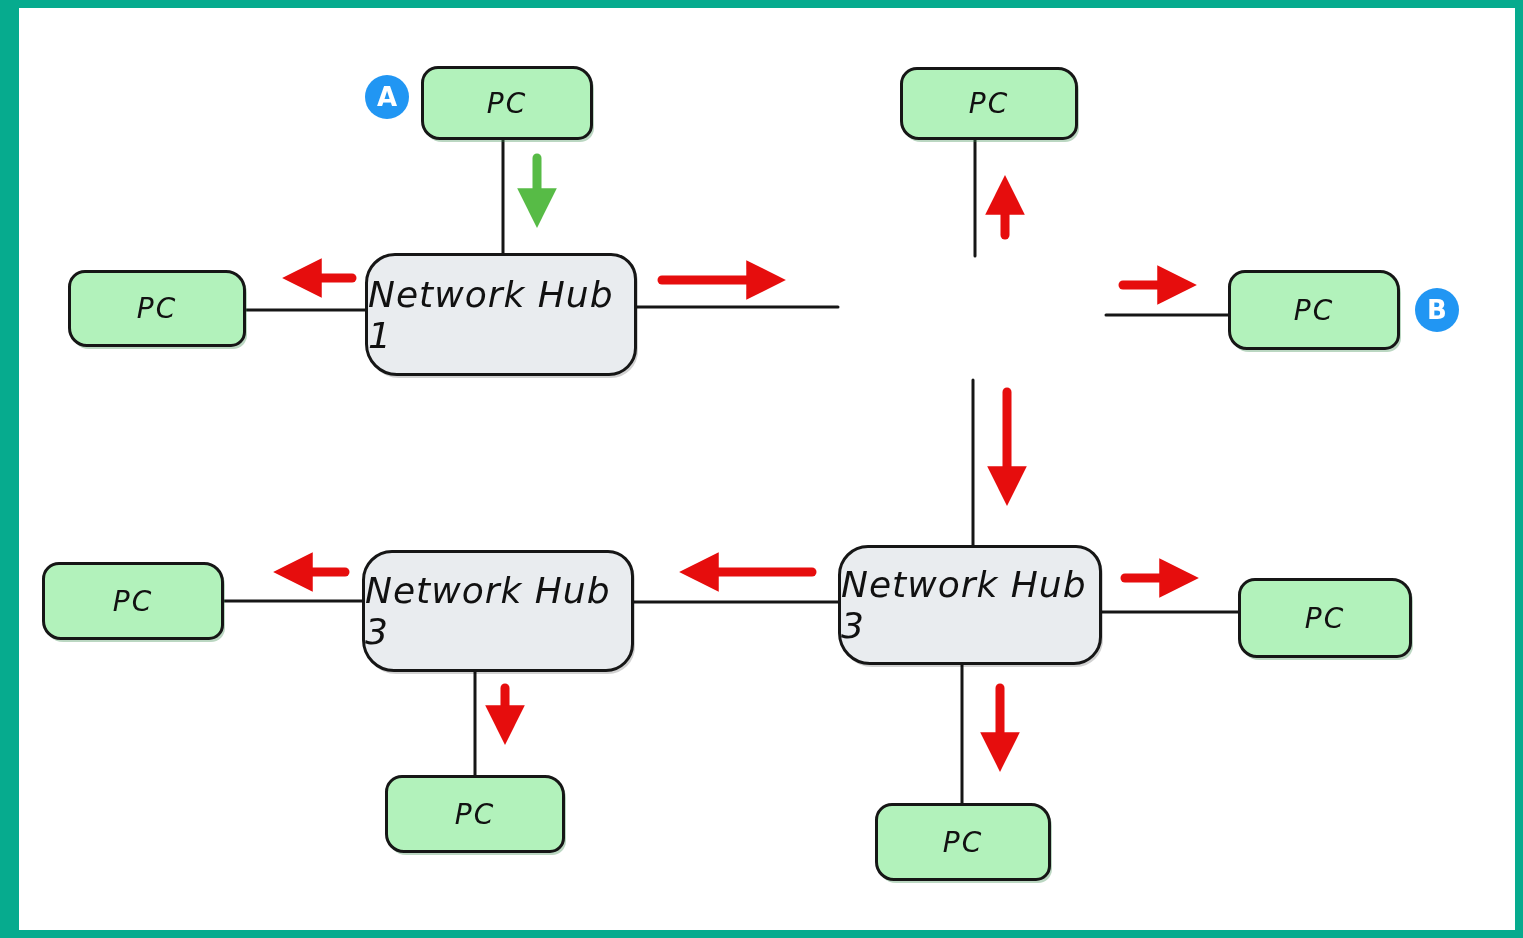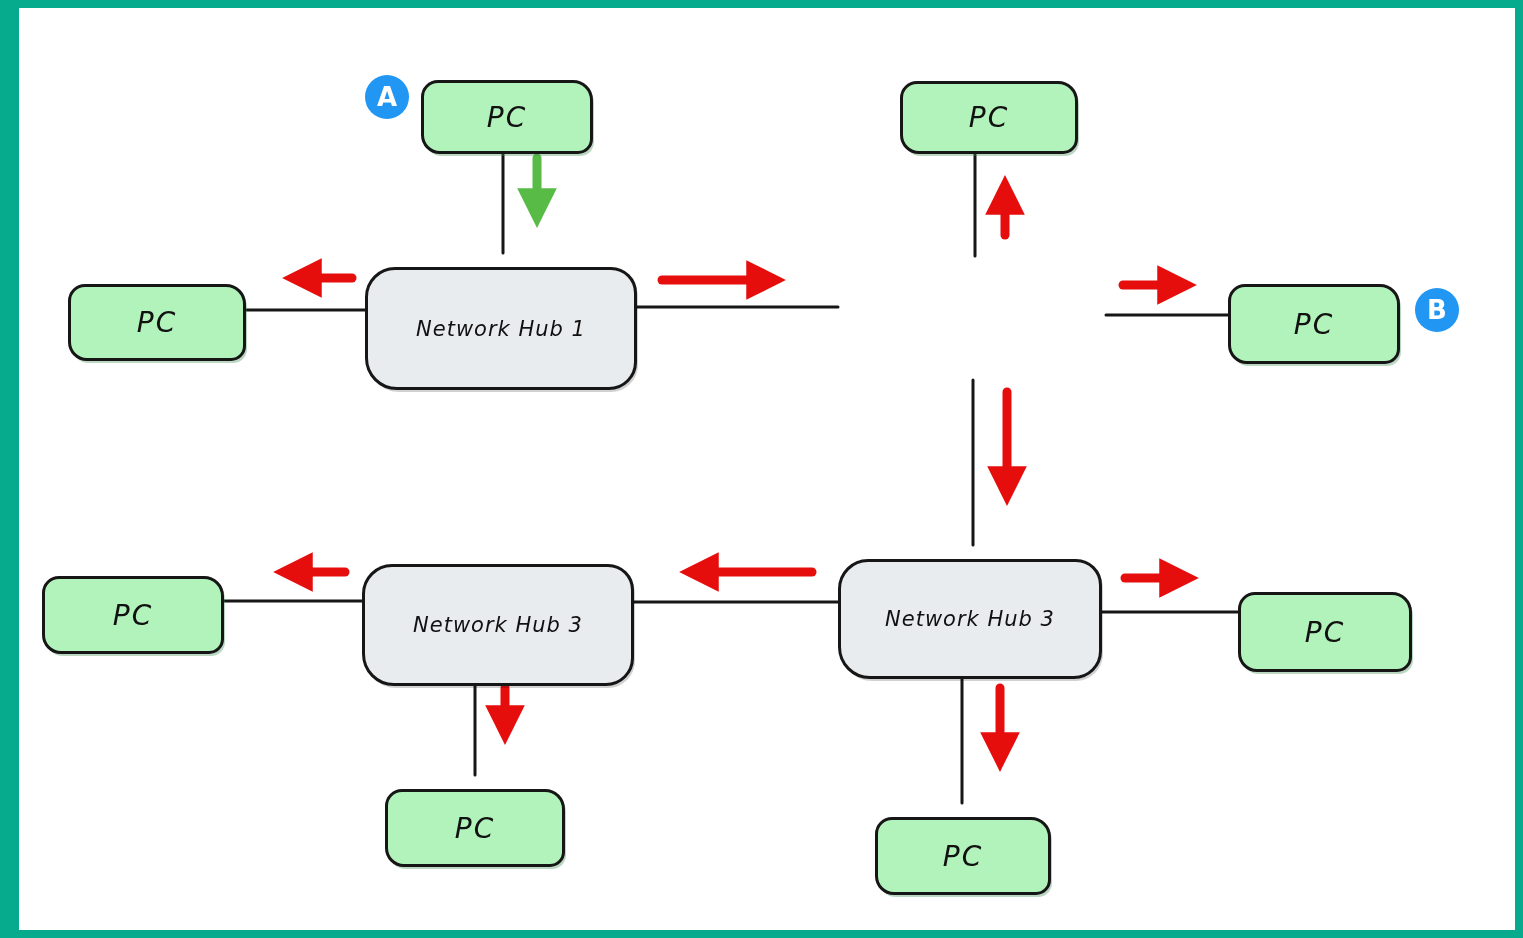--- a/index.html
+++ b/index.html
@@ -27,33 +27,32 @@
   .wire{stroke:var(--line-black);stroke-width:3;stroke-linecap:round;}
   .arrow{fill:none;stroke-width:9;stroke-linecap:round;}
   .arrow-red{stroke:var(--arrow-red);marker-end:url(#head-red);}
   .arrow-green{stroke:var(--arrow-green);marker-end:url(#head-green);}
   .node{
     position:absolute;
     display:flex;align-items:center;justify-content:center;
     border:3px solid var(--line-black);
     font-style:italic;
     color:#111;
-    margin-top:14px;
   }
   .pc{
     background:var(--pc-fill);
     border-radius:17px 20px 15px 19px;
     font-size:28px;
     letter-spacing:2px;
     box-shadow:2px 3px 0 -1px rgba(60,140,80,.35);
   }
   .hub{
     background:var(--hub-fill);
     border-radius:30px 26px 28px 32px;
-    font-size:21px;
+    font-size:36px;
     letter-spacing:1px;
     box-shadow:2px 3px 0 -1px rgba(0,0,0,.18);
     font-style:italic;
   }
   .badge{
     position:absolute;
     width:44px;height:44px;border-radius:50%;
     background:var(--badge-blue);
     color:#fff;font-size:26px;font-weight:bold;font-style:normal;
     display:flex;align-items:center;justify-content:center;

